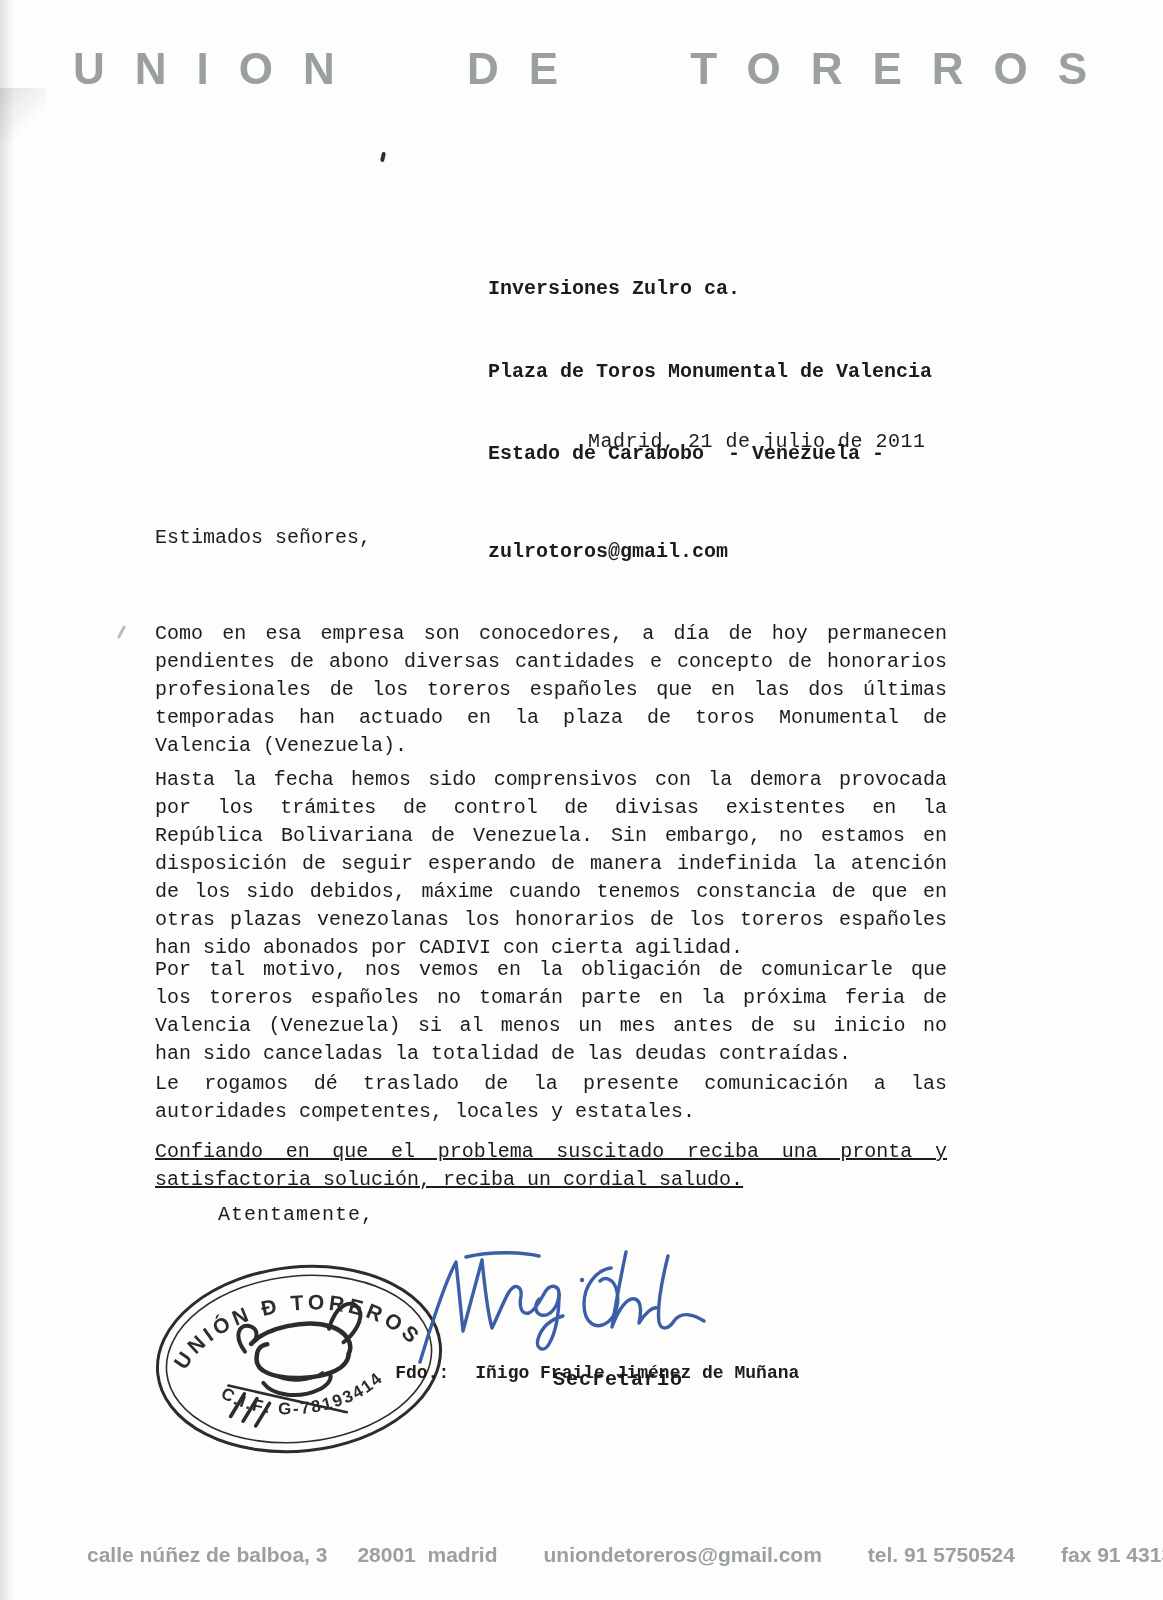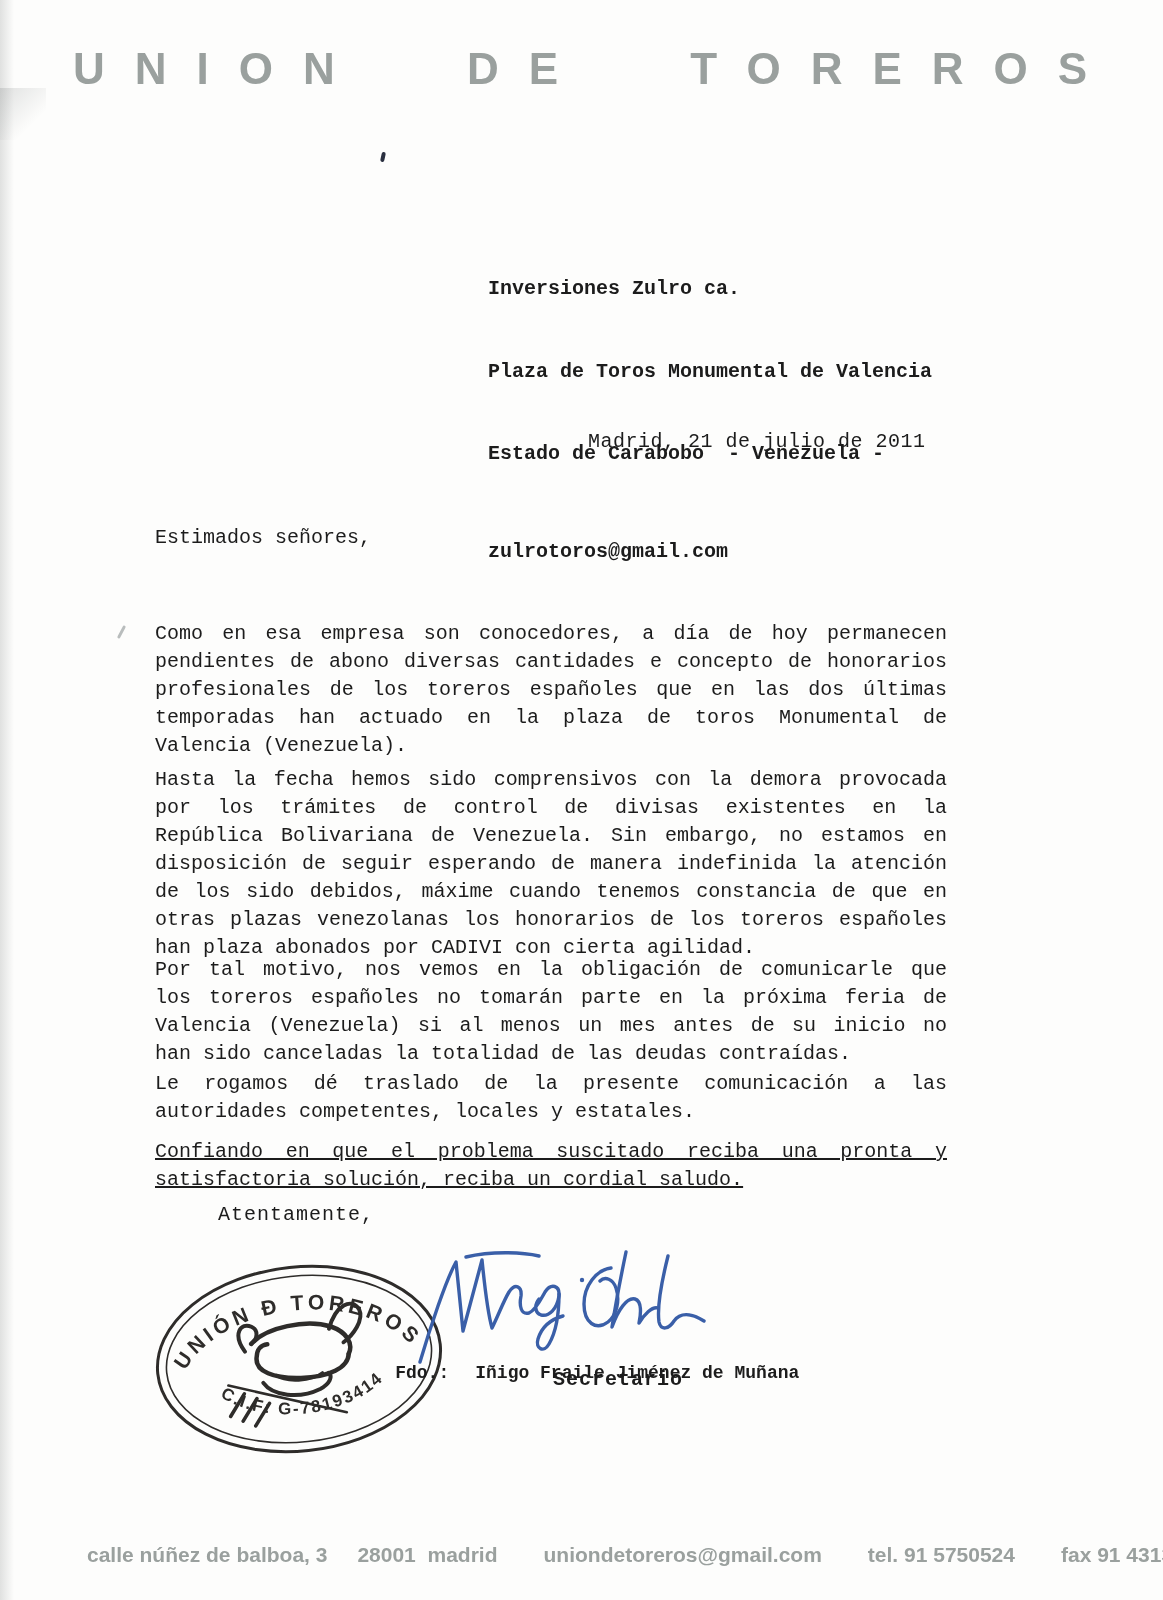--- a/index.html
+++ b/index.html
@@ -135,21 +135,21 @@
       <div class="jline">temporadas han actuado en la plaza de toros Monumental de</div>
       <div class="jline last">Valencia (Venezuela).</div>
     </div>
   <div class="para p2">
       <div class="jline">Hasta la fecha hemos sido comprensivos con la demora provocada</div>
       <div class="jline">por los trámites de control de divisas existentes en la</div>
       <div class="jline">República Bolivariana de Venezuela. Sin embargo, no estamos en</div>
       <div class="jline">disposición de seguir esperando de manera indefinida la atención</div>
       <div class="jline">de los sido debidos, máxime cuando tenemos constancia de que en</div>
       <div class="jline">otras plazas venezolanas los honorarios de los toreros españoles</div>
-      <div class="jline last">han plaza abonados por CADIVI con cierta agilidad.</div>
+      <div class="jline last">han sido abonados por CADIVI con cierta agilidad.</div>
     </div>
   <div class="para p3">
       <div class="jline">Por tal motivo, nos vemos en la obligación de comunicarle que</div>
       <div class="jline">los toreros españoles no tomarán parte en la próxima feria de</div>
       <div class="jline">Valencia (Venezuela) si al menos un mes antes de su inicio no</div>
       <div class="jline last">han sido canceladas la totalidad de las deudas contraídas.</div>
     </div>
   <div class="para p4">
       <div class="jline">Le rogamos dé traslado de la presente comunicación a las</div>
       <div class="jline last">autoridades competentes, locales y estatales.</div>

